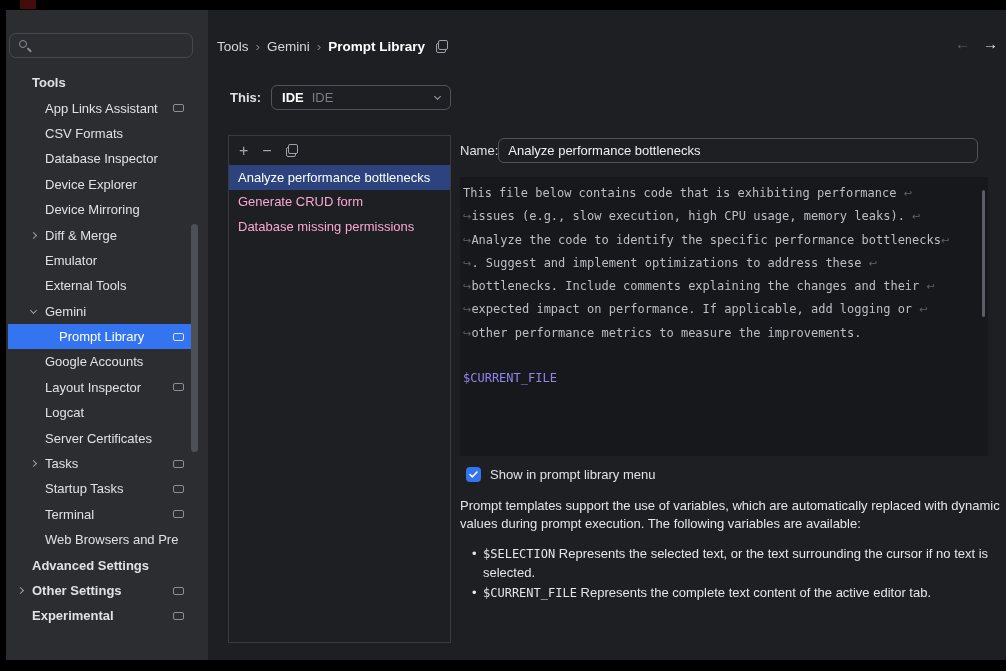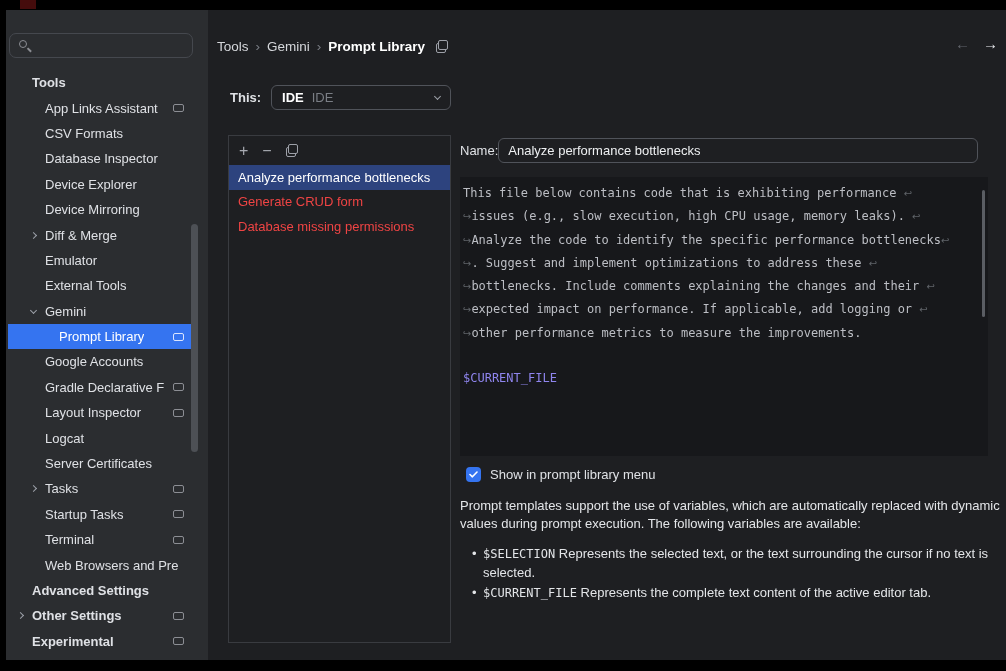--- a/index.html
+++ b/index.html
@@ -59,21 +59,21 @@
   .dd-val { font-weight:bold; font-size:13px; color:#fff; }
   .dd-detail { font-size:13px; color:#7a7e85; }
   .dd-chev { margin-left:auto; }
 
   .list-panel { position:absolute; left:20px; top:125px; width:223px; height:508px;
                 border:1px solid #393b40; }
   .list-toolbar { height:29px; display:flex; align-items:center; padding-left:10px;
                   gap:14px; color:#a8abb2; }
   .tb-btn { font-size:16px; line-height:14px; cursor:default; }
   .list-row { height:24.5px; display:flex; align-items:center; padding-left:9px;
-              font-size:13px; color:#ef4444; }
+              font-size:13px; color:#f9a8d4; }
   .list-row.selected { background:var(--list-selection,#2d437e); color:#fff; }
 
   .name-row { position:absolute; left:252px; top:128px; display:flex; align-items:center; }
   .name-label { font-size:13px; }
   .name-field { width:480px; height:25px; border:1px solid #50535a; border-radius:6px;
                 display:flex; align-items:center; padding:0 9px; font-size:13px; color:#eef0f2; }
 
   .editor { position:absolute; left:252px; top:167px; width:528px; height:279px;
             background:#17181b; }
   .ed-lines { padding:5px 0 0 3px; font-family:"DejaVu Sans Mono",monospace;
@@ -157,25 +157,20 @@
           <span class="chev-slot"></span>
           <span class="tree-label">Prompt Library</span>
           <span class="screen-icon"></span>
         </div>
         <div class="tree-row item">
           <span class="chev-slot"></span>
           <span class="tree-label">Google Accounts</span>
         </div>
         <div class="tree-row item">
           <span class="chev-slot"></span>
-          <span class="tree-label">Gradle Declarative F</span>
-          <span class="screen-icon"></span>
-        </div>
-        <div class="tree-row item">
-          <span class="chev-slot"></span>
           <span class="tree-label">Layout Inspector</span>
           <span class="screen-icon"></span>
         </div>
         <div class="tree-row item">
           <span class="chev-slot"></span>
           <span class="tree-label">Logcat</span>
         </div>
         <div class="tree-row item">
           <span class="chev-slot"></span>
           <span class="tree-label">Server Certificates</span>

